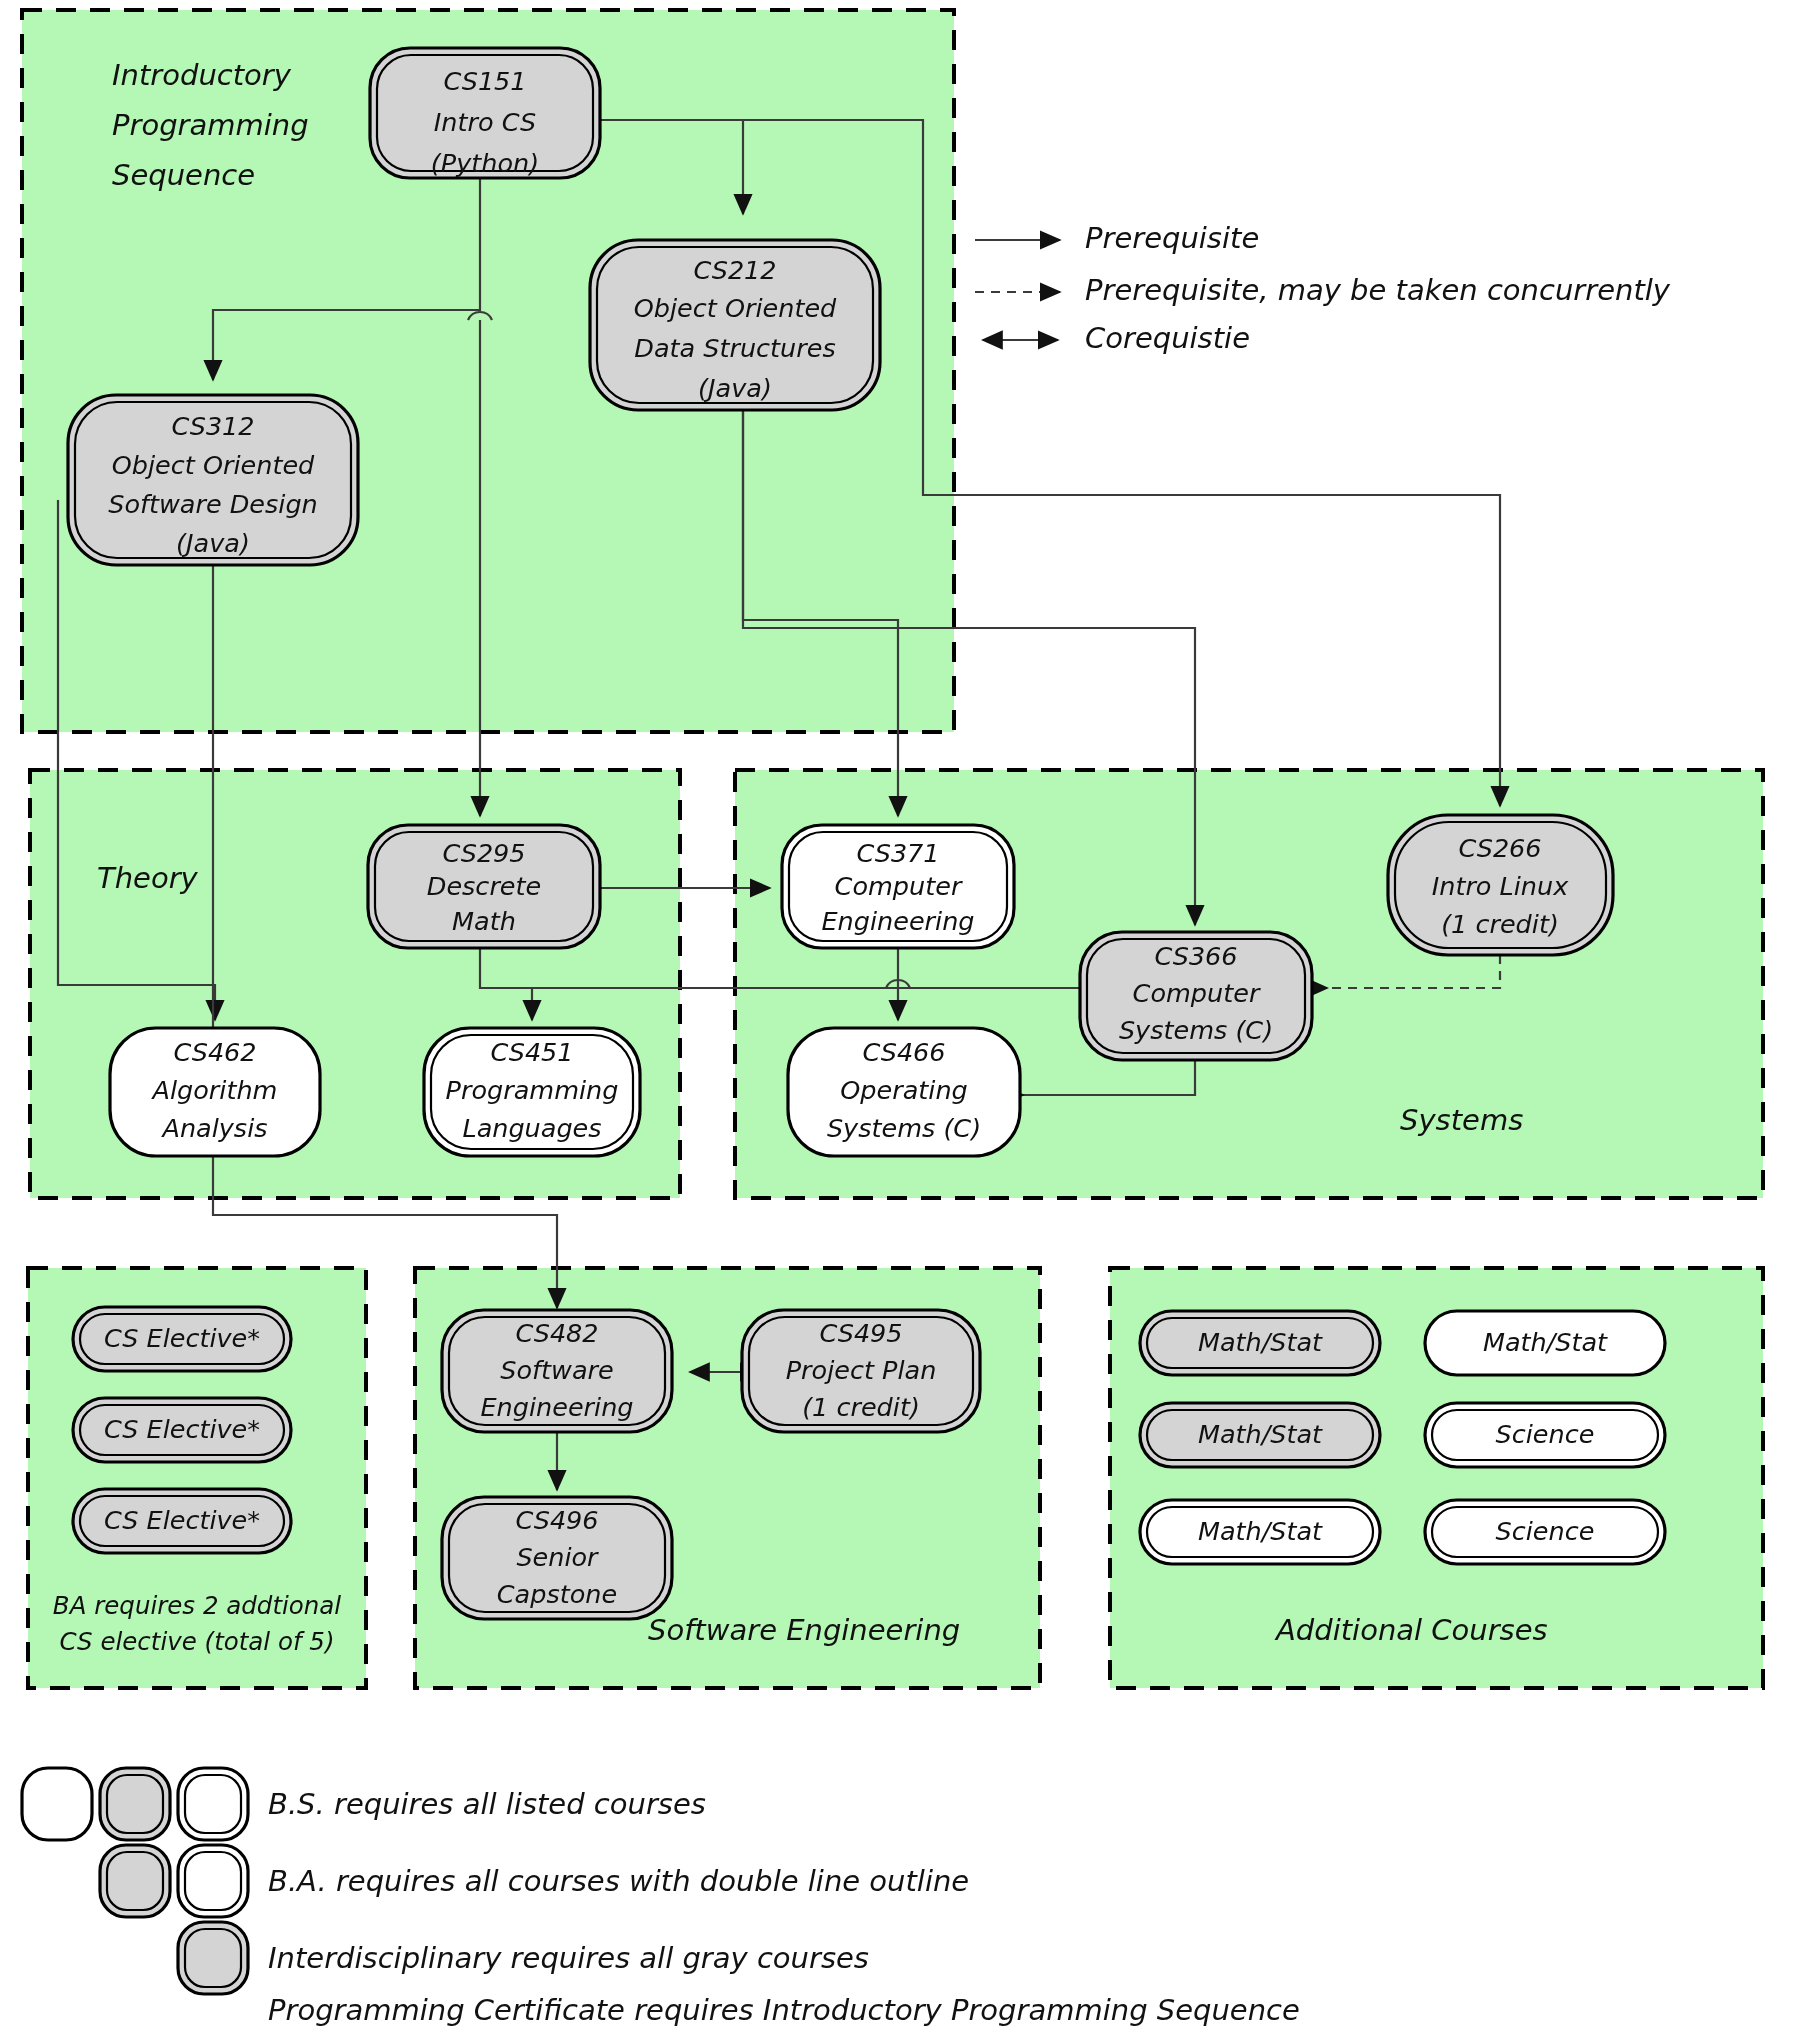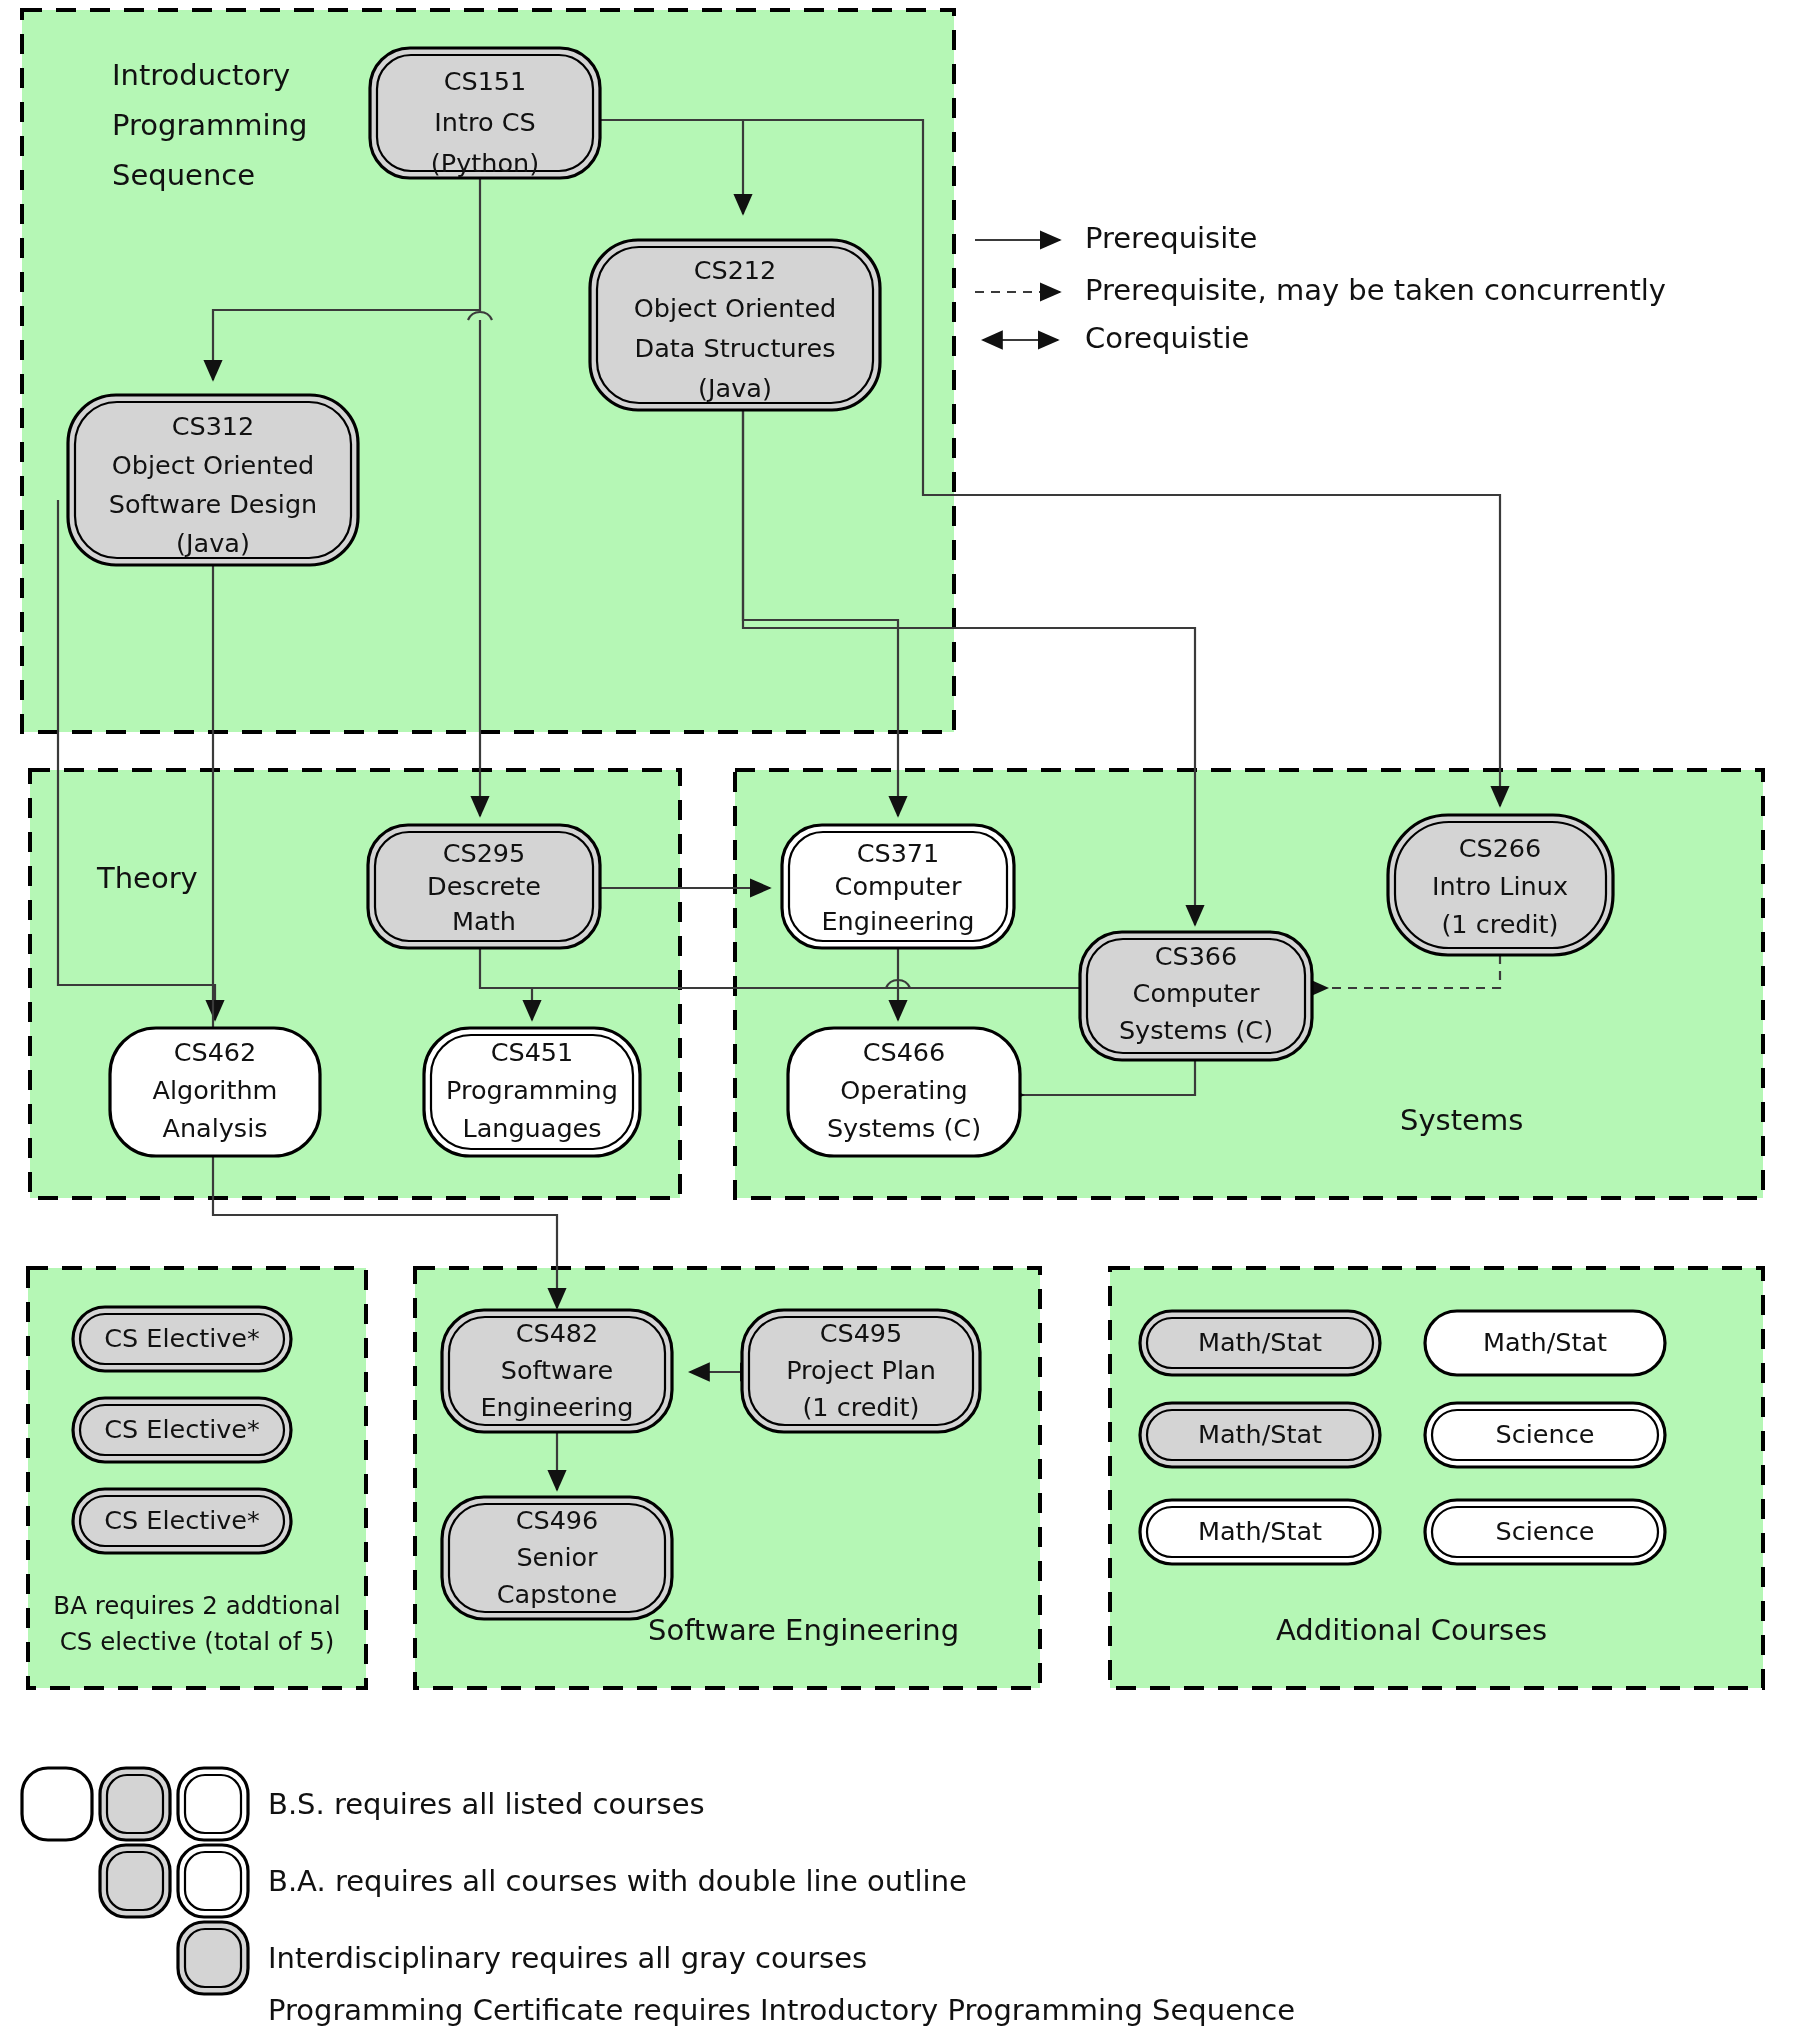--- a/index.html
+++ b/index.html
@@ -1,17 +1,17 @@
 <!DOCTYPE html>
 <html><head>
 <meta charset="utf-8">
 <style>
   html,body{margin:0;padding:0;background:#ffffff;}
   body{width:1800px;height:2036px;font-family:"DejaVu Sans","Liberation Sans",sans-serif;}
-  #stage{position:relative;width:1800px;height:2036px;overflow:hidden;background:#fff;}
+  #stage{position:relative;width:1800px;height:2036px;overflow:hidden;background:#fff;font-style:italic;}
   svg{display:block;}
   .grp-fill{fill:#b5f7b5;}
   .grp-dash{fill:none;stroke:#000000;stroke-width:4;stroke-dasharray:20 14;}
   .node-outer{stroke:#000000;stroke-width:3.2;}
   .node-inner{stroke:#000000;stroke-width:2.2;fill:none;}
   .gray{fill:#d4d4d4;}
   .white{fill:#ffffff;}
   .edge{fill:none;stroke:#3a3a3a;stroke-width:2.2;}
   .edge-dash{fill:none;stroke:#3a3a3a;stroke-width:2.2;stroke-dasharray:9 7;}
   .arrowfill{fill:#111111;}

